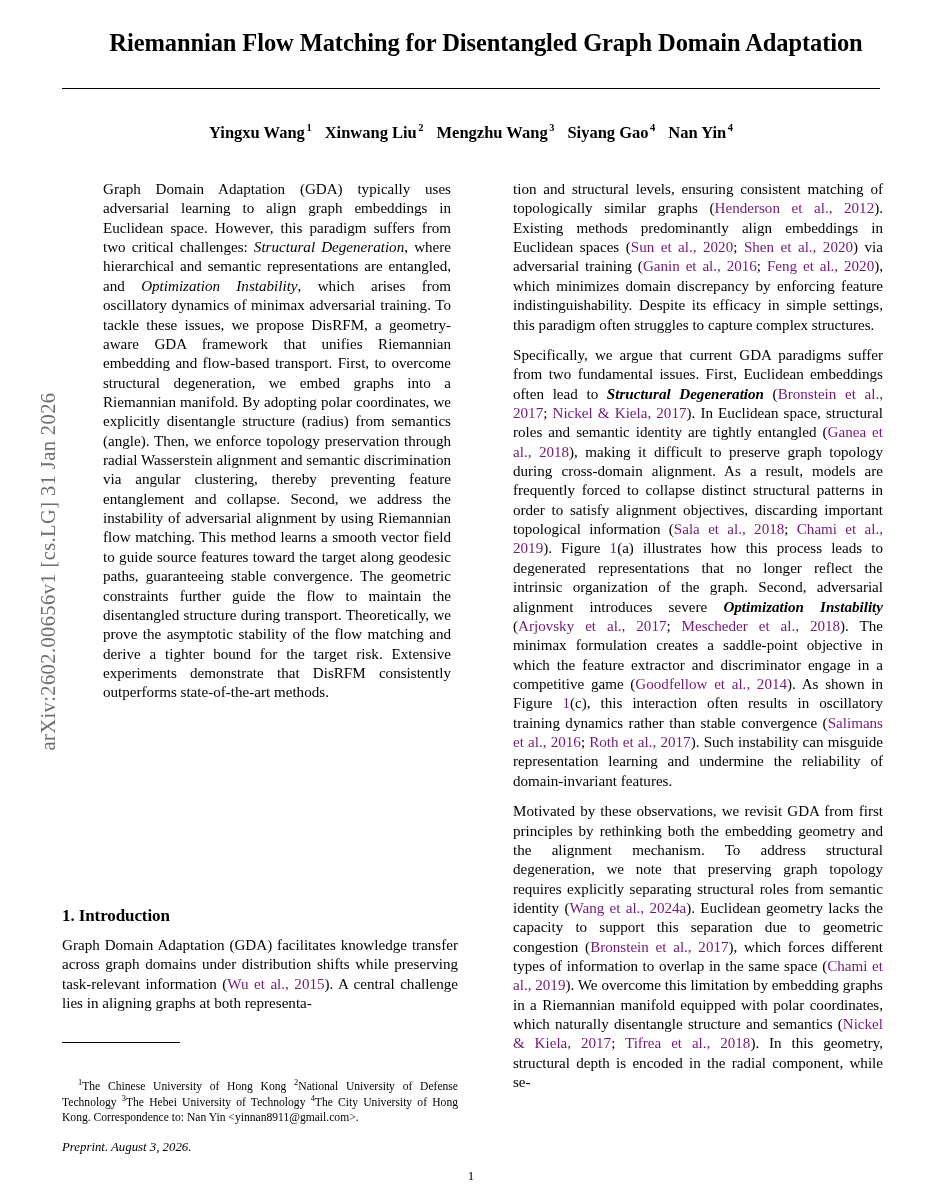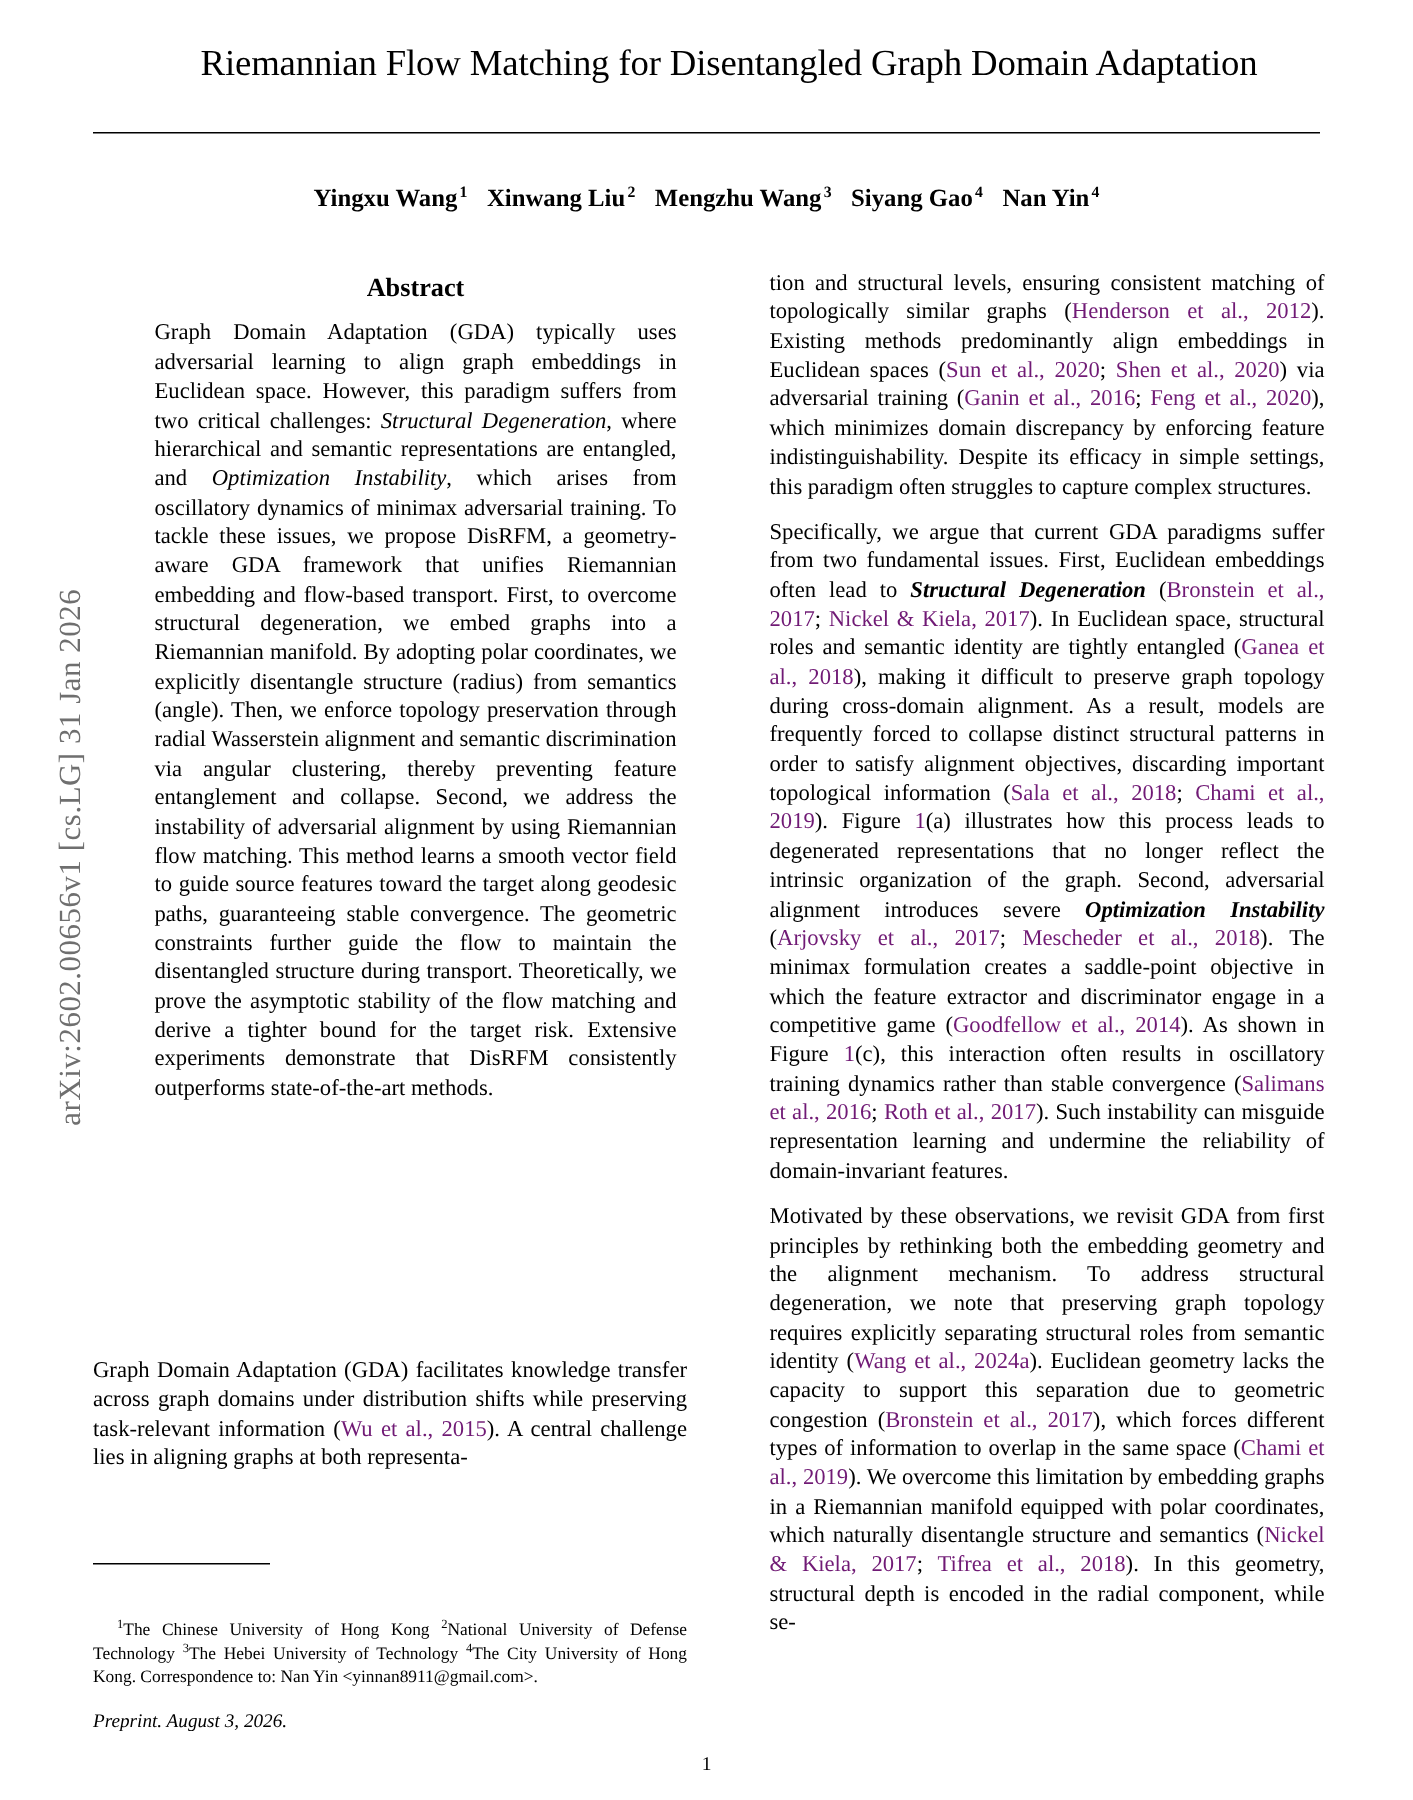--- a/index.html
+++ b/index.html
@@ -27,21 +27,21 @@
     color:#6f6f6f;
     white-space:nowrap;
   }
 
   
   #title {
     position:absolute;
     left:86px; top:28px; width:800px;
     text-align:center;
     font-size:24.5px;
-    font-weight:normal;
+    font-weight:bold;
     line-height:1.25;
     letter-spacing:-0.1px;
   }
   #title-rule {
     position:absolute;
     left:62px; top:88px; width:818px;
     height:0; border-top:1.4px solid #000;
   }
   #authors {
     position:absolute;
@@ -132,27 +132,27 @@
 
   <div id="title">Riemannian Flow Matching for Disentangled Graph Domain Adaptation</div>
   <div id="title-rule"></div>
 
   <div id="authors">
     <span><span>Yingxu Wang</span><span class="aff">1</span></span><span class="gap"></span><span><span>Xinwang Liu</span><span class="aff">2</span></span><span class="gap"></span><span><span>Mengzhu Wang</span><span class="aff">3</span></span><span class="gap"></span><span><span>Siyang Gao</span><span class="aff">4</span></span><span class="gap"></span><span><span>Nan Yin</span><span class="aff">4</span></span>
   </div>
 
   <div class="col" id="col-left">
     <div id="abstract-block">
-      <h3 class="abstract-head">Abstract</h3>
       <p class="para"><span>Graph Domain Adaptation (GDA) typically uses adversarial learning to align graph embeddings in Euclidean space. However, this paradigm suffers from two critical challenges: </span><span class="it">Structural Degeneration</span><span>, where hierarchical and semantic representations are entangled, and </span><span class="it">Optimization Instability</span><span>, which arises from oscillatory dynamics of minimax adversarial training. To tackle these issues, we propose DisRFM, a geometry-aware GDA framework that unifies Riemannian embedding and flow-based transport. First, to overcome structural degeneration, we embed graphs into a Riemannian manifold. By adopting polar coordinates, we explicitly disentangle structure (radius) from semantics (angle). Then, we enforce topology preservation through radial Wasserstein alignment and semantic discrimination via angular clustering, thereby preventing feature entanglement and collapse. Second, we address the instability of adversarial alignment by using Riemannian flow matching. This method learns a smooth vector field to guide source features toward the target along geodesic paths, guaranteeing stable convergence. The geometric constraints further guide the flow to maintain the disentangled structure during transport. Theoretically, we prove the asymptotic stability of the flow matching and derive a tighter bound for the target risk. Extensive experiments demonstrate that DisRFM consistently outperforms state-of-the-art methods.</span></p>
     </div>
   </div>
 
   <div id="intro-wrap">
     <div class="col">
+      <h2 class="section">1. Introduction</h2>
       <p class="para"><span>Graph Domain Adaptation (GDA) facilitates knowledge transfer across graph domains under distribution shifts while preserving task-relevant information (</span><span class="cite">Wu et al., 2015</span><span>). A central challenge lies in aligning graphs at both representa-</span></p>
     </div>
   </div>
 
   <div id="footnote-rule"></div>
   <div id="footnote">
     <span style="display:inline-block;width:16px"></span><span class="sup">1</span><span>The Chinese University of Hong Kong </span><span class="sup">2</span><span>National University of Defense Technology </span><span class="sup">3</span><span>The Hebei University of Technology </span><span class="sup">4</span><span>The City University of Hong Kong. Correspondence to: Nan Yin &lt;yinnan8911@gmail.com&gt;.</span>
   </div>
   <div id="preprint">Preprint. August 3, 2026.</div>
 

